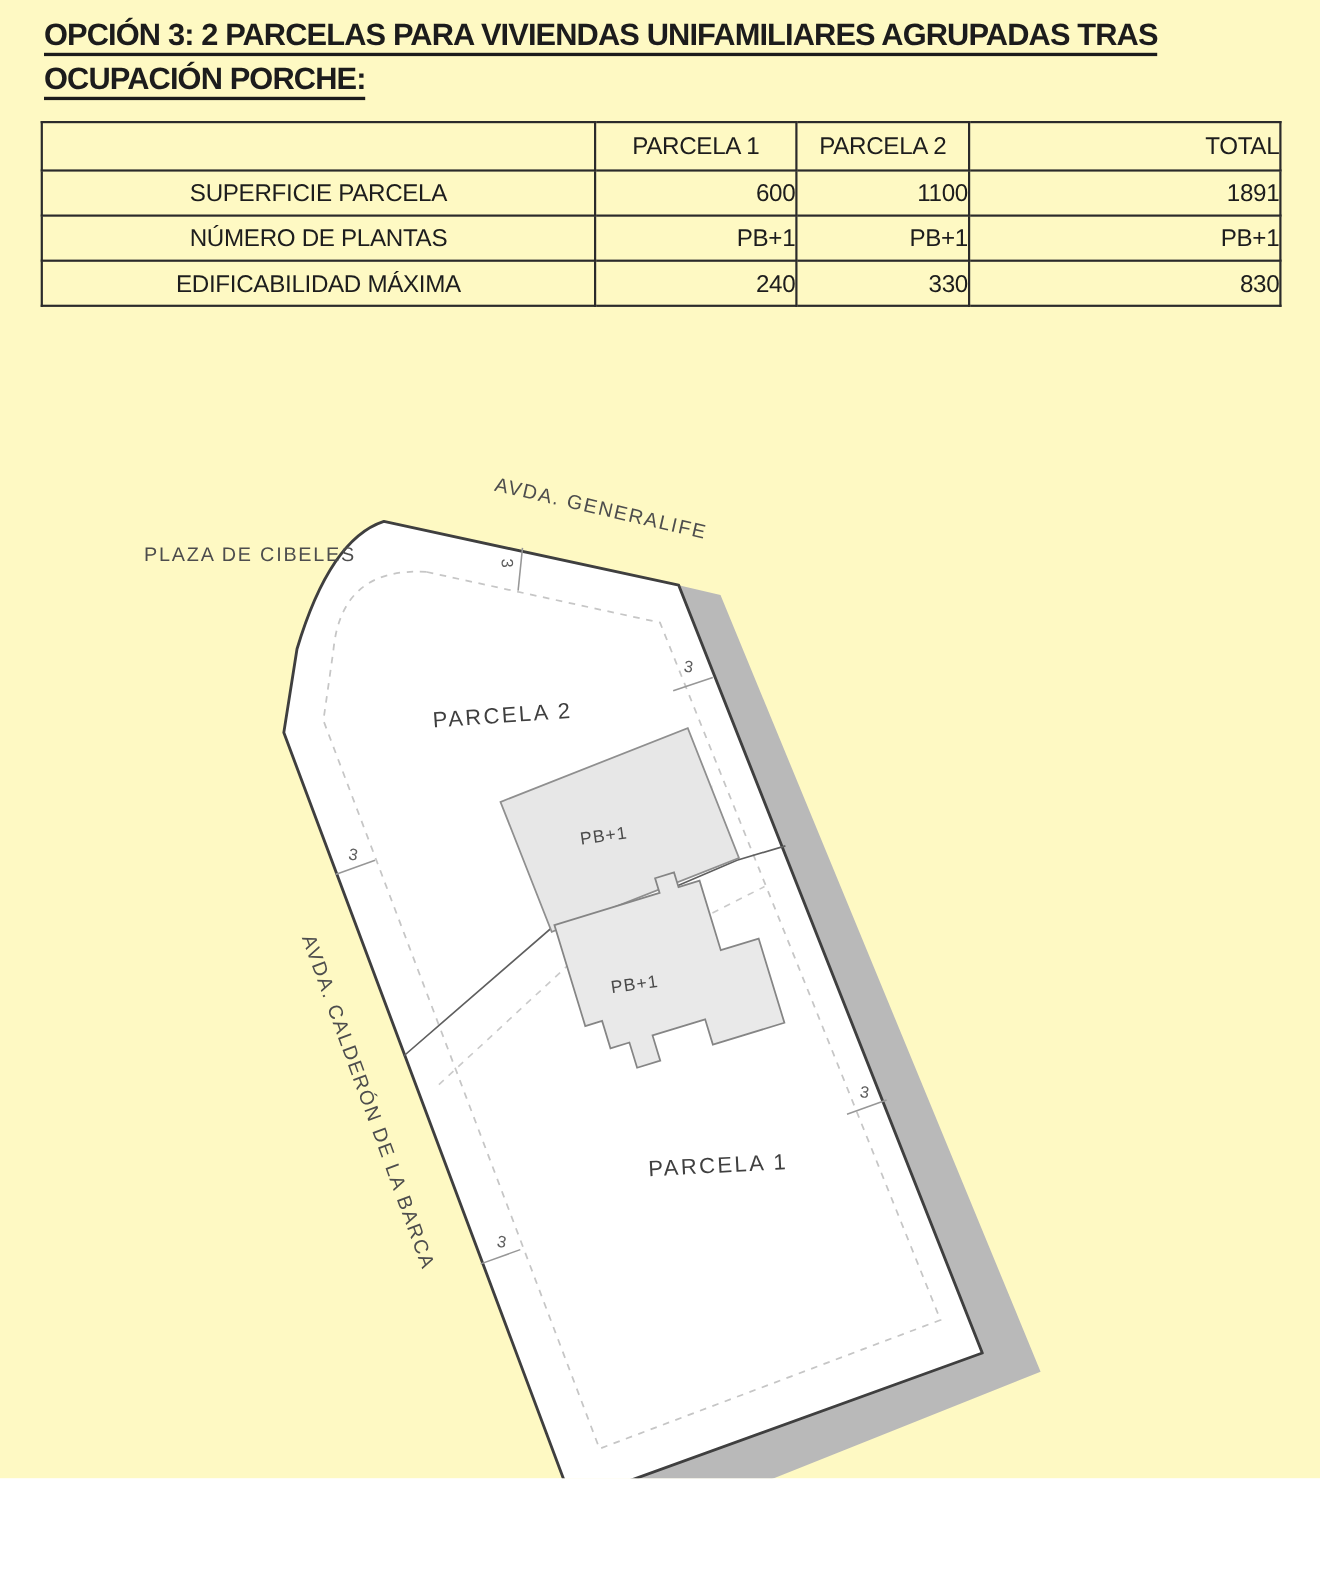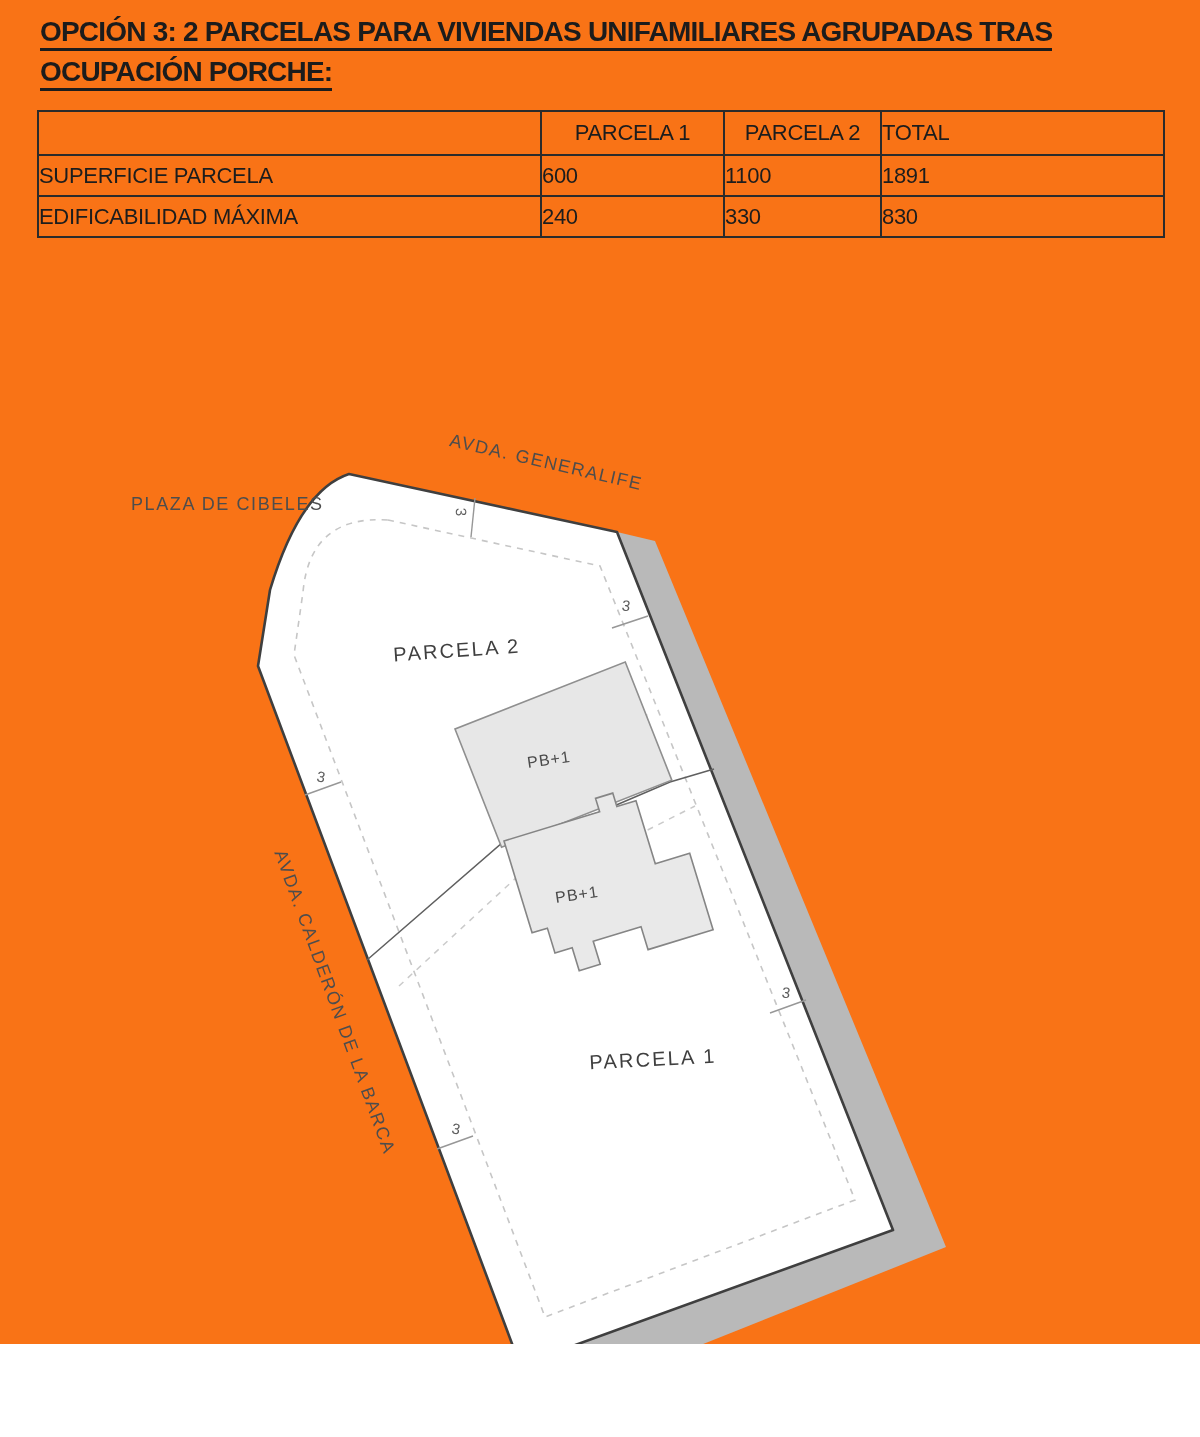--- a/index.html
+++ b/index.html
@@ -1,19 +1,19 @@
 <!DOCTYPE html>
 <html><head>
 <meta charset="utf-8">
 <style>
   html,body{margin:0;padding:0;background:#ffffff;}
   .page{
     position:relative;
     width:1200px;height:1344px;
-    background:#f97316;
+    background:#fef9c3;
     overflow:hidden;
     font-family:"Liberation Sans", sans-serif;
     color:#1f1f1f;
   }
   
   .title-block{
     position:absolute;left:40px;top:12px;width:1120px;
   }
   .title-line{
     font-size:28px;font-weight:bold;letter-spacing:-0.8px;
@@ -32,22 +32,22 @@
   .data-table col.c1{width:183px;}
   .data-table col.c2{width:157px;}
   .data-table col.c3{width:283px;}
   .data-table td,.data-table th{
     border:2px solid #2b2b2b;
     height:39px;padding:0;
     font-weight:normal;
     overflow:hidden;white-space:nowrap;
   }
   .data-table tr.hdr td{height:42px;}
-  .cell-label{text-align:left;padding-left:10px;}
-  .cell-num{text-align:left;padding-right:14px;}
+  .cell-label{text-align:center;padding-left:10px;}
+  .cell-num{text-align:right;padding-right:14px;}
   .cell-center{text-align:center;}
   
   .plan-svg{position:absolute;left:0;top:0;}
   .plan-street-label{
     font-size:18px;letter-spacing:1.6px;fill:#4d4d4d;
   }
   .plan-parcel-label{
     font-size:20px;letter-spacing:2.2px;fill:#3f3f3f;
   }
   .plan-bldg-label{
@@ -79,20 +79,26 @@
       <td class="cell-label"></td>
       <td class="cell-center">PARCELA 1</td>
       <td class="cell-center">PARCELA 2</td>
       <td class="cell-num">TOTAL</td>
     </tr>
     <tr>
       <td class="cell-label">SUPERFICIE PARCELA</td>
       <td class="cell-num">600</td>
       <td class="cell-num">1100</td>
       <td class="cell-num">1891</td>
+    </tr>
+    <tr>
+      <td class="cell-label">NÚMERO DE PLANTAS</td>
+      <td class="cell-num">PB+1</td>
+      <td class="cell-num">PB+1</td>
+      <td class="cell-num">PB+1</td>
     </tr>
     <tr>
       <td class="cell-label">EDIFICABILIDAD MÁXIMA</td>
       <td class="cell-num">240</td>
       <td class="cell-num">330</td>
       <td class="cell-num">830</td>
     </tr>
   </tbody>
     </table>
 

